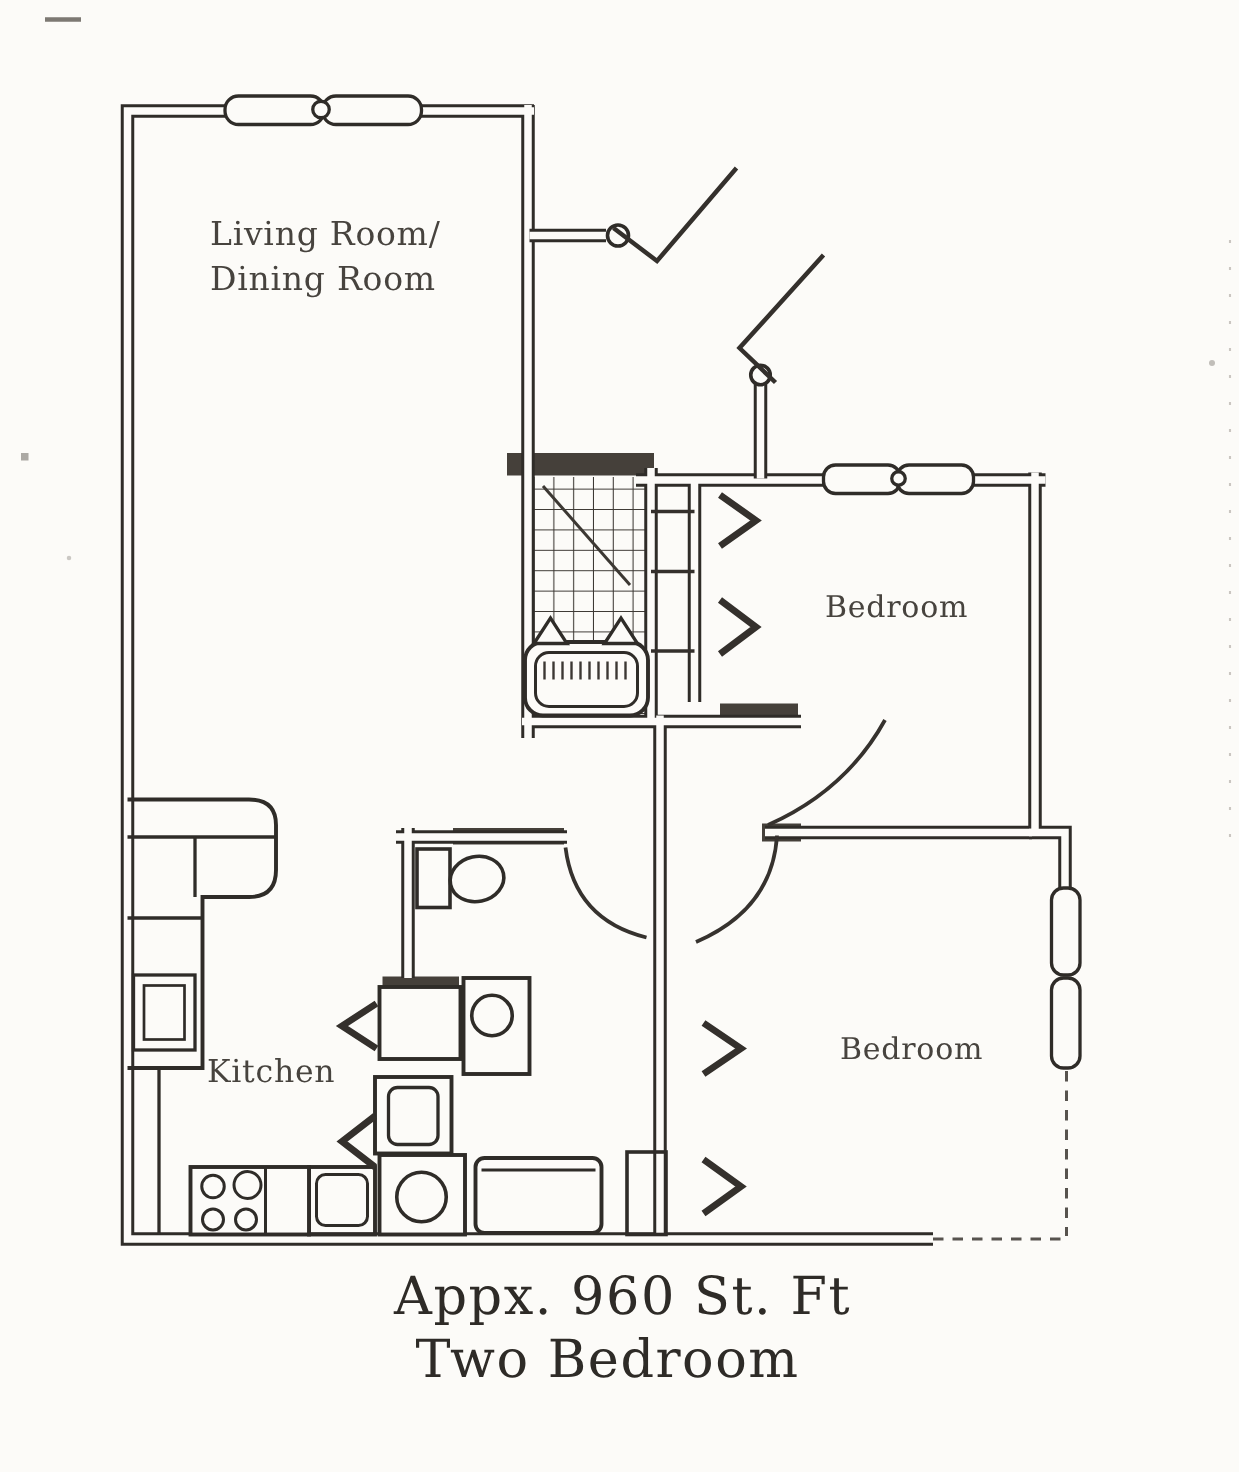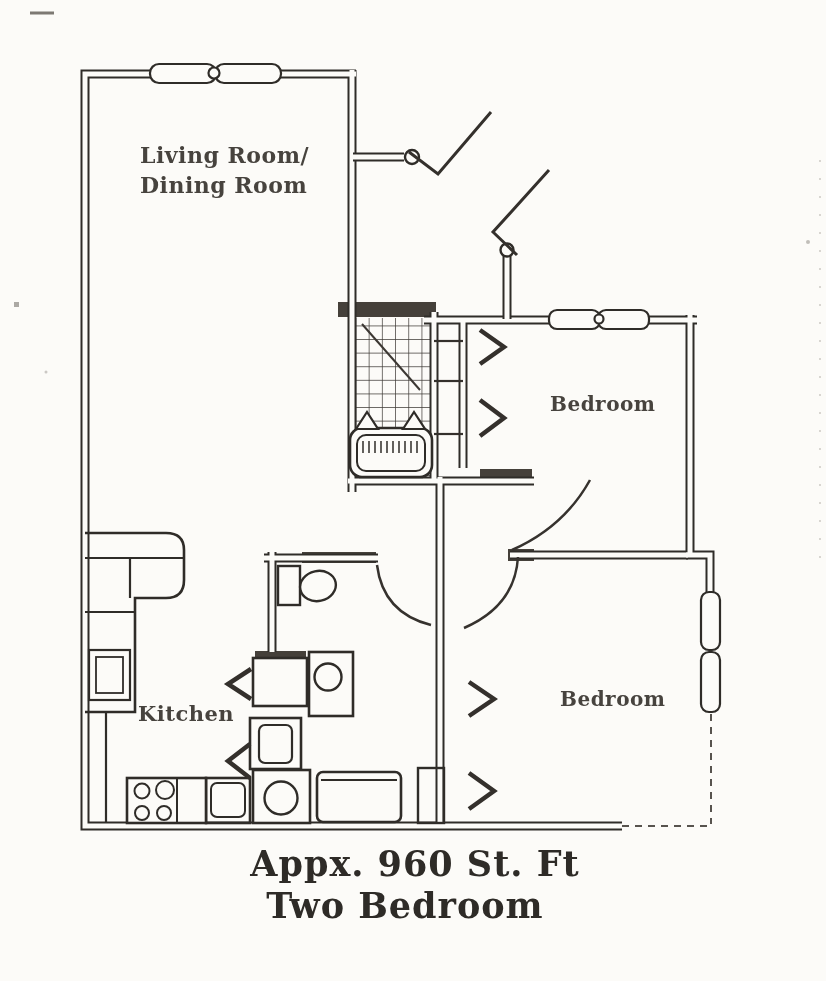--- a/index.html
+++ b/index.html
@@ -8,21 +8,20 @@
     background: #fcfbf8;
     width: 826px;
     height: 981px;
     overflow: hidden;
   }
   .page {
     position: relative;
     width: 826px;
     height: 981px;
     background: #fcfbf8;
-    font-weight: bold;
   }
   svg { display: block; }
   .room-label {
     font-family: "DejaVu Serif", "Liberation Serif", serif;
     fill: #38342f;
     letter-spacing: 0.5px;
     opacity: 0.92;
   }
   .caption-label {
     font-family: "DejaVu Serif", "Liberation Serif", serif;

